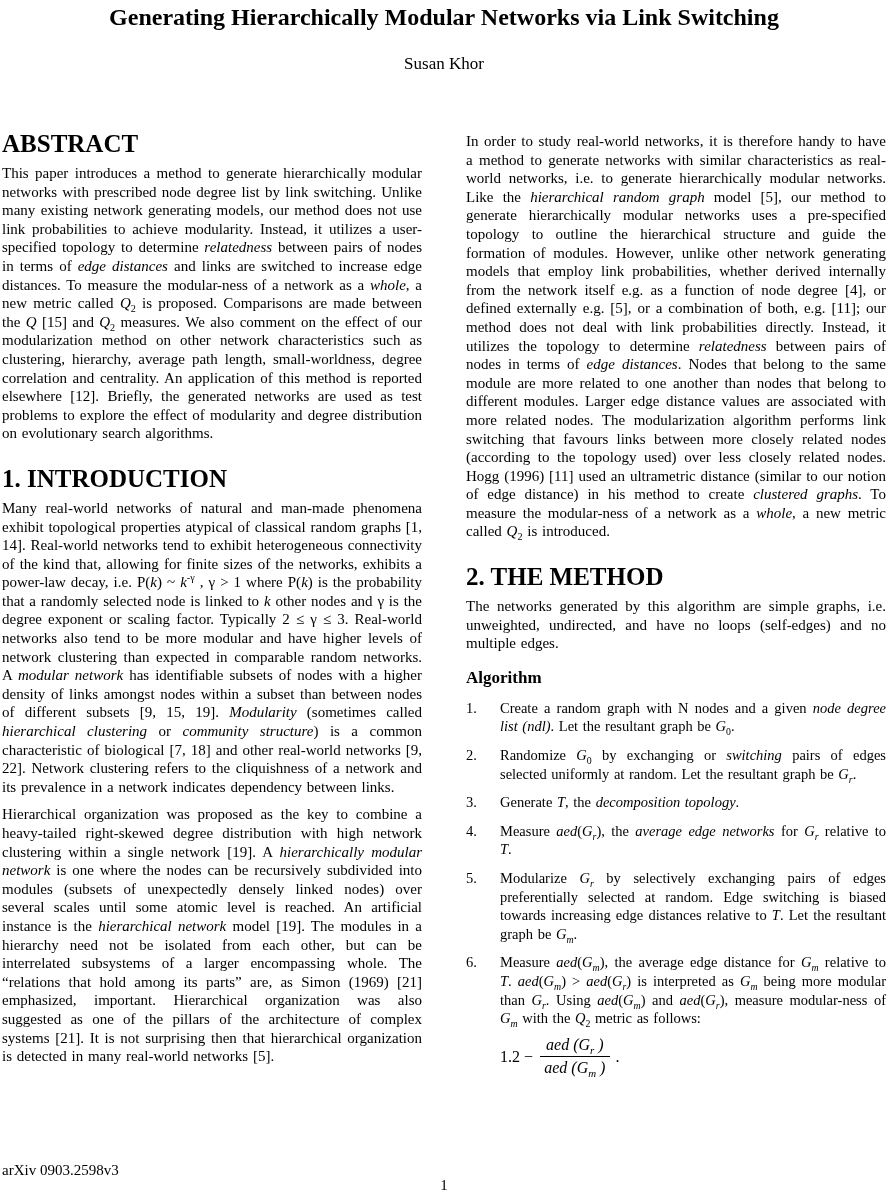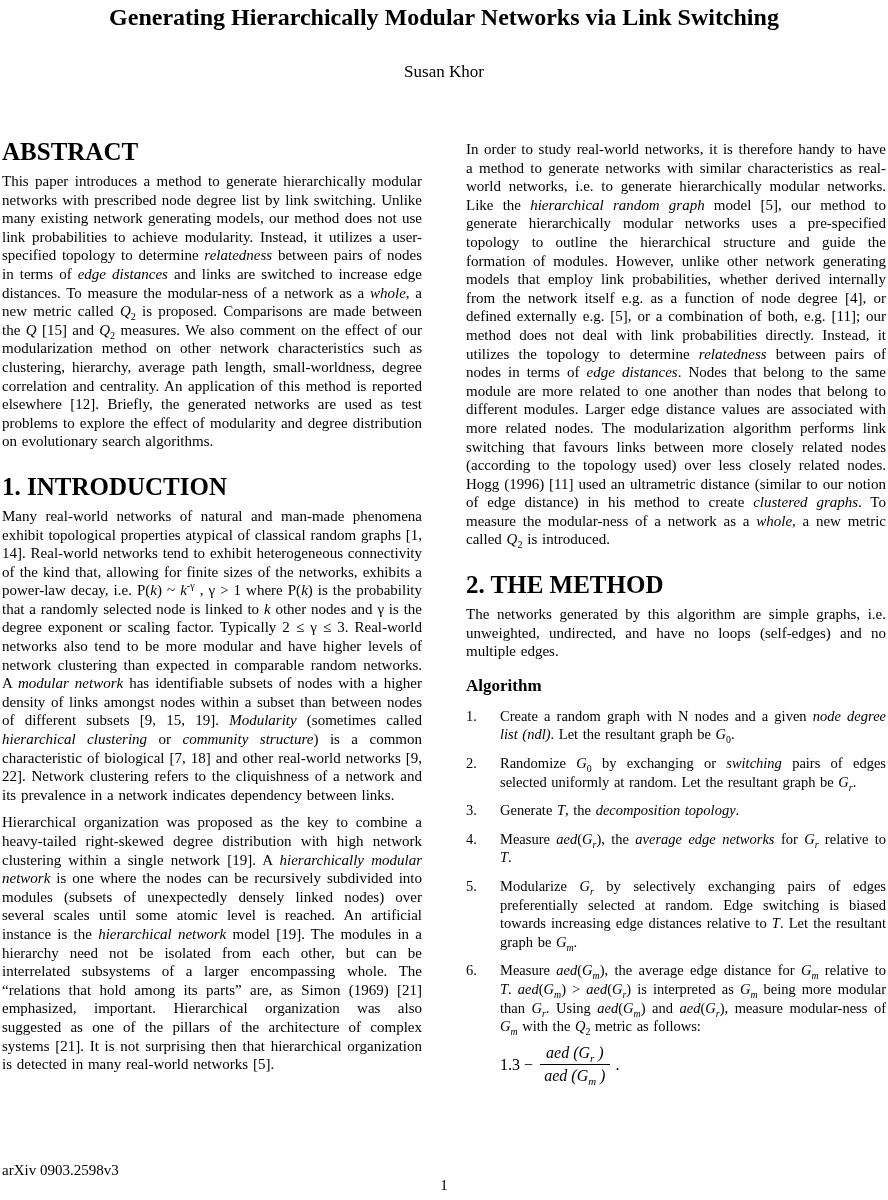--- a/index.html
+++ b/index.html
@@ -6,21 +6,21 @@
   body {
     width: 888px; height: 1200px;
     font-family: "Liberation Serif", serif;
     color: #000; position: relative; overflow: hidden;
   }
   .page { position: relative; width: 888px; height: 1200px; }
   .title {
     text-align: center; font-weight: bold; font-size: 24px;
     line-height: 30px; padding-top: 2px; margin: 0;
   }
-  .author { text-align: center; font-size: 17px; margin-top: 30px; }
+  .author { text-align: center; font-size: 17px; margin-top: 22px; }
   .columns {
     display: flex; margin-top: 58px; padding: 0 2px;
     column-gap: 44px;
   }
   .col { width: 420px; }
   .sec-heading {
     font-weight: bold; font-size: 25px; line-height: 24px;
     margin: 24px 0 0 0;
   }
   .sec-heading.first { margin-top: 0; }
@@ -112,21 +112,21 @@
           </div>
           <div class="step">
             <span class="step-num">5.</span>
             <span class="step-body">Modularize <i>G<sub>r</sub></i> by selectively exchanging pairs of edges preferentially selected at random. Edge switching is biased towards increasing edge distances relative to <i>T</i>. Let the resultant graph be <i>G<sub>m</sub></i>.</span>
           </div>
           <div class="step">
             <span class="step-num">6.</span>
             <span class="step-body">
               <span>Measure <i>aed</i>(<i>G<sub>m</sub></i>), the average edge distance for <i>G<sub>m</sub></i> relative to <i>T</i>. <i>aed</i>(<i>G<sub>m</sub></i>) &gt; <i>aed</i>(<i>G<sub>r</sub></i>) is interpreted as <i>G<sub>m</sub></i> being more modular than <i>G<sub>r</sub></i>. Using <i>aed</i>(<i>G<sub>m</sub></i>) and <i>aed</i>(<i>G<sub>r</sub></i>), measure modular-ness of <i>G<sub>m</sub></i> with the <i>Q</i><sub>2</sub> metric as follows:</span>
               <span class="formula">
-                <span class="prefix">1.3 −</span>
+                <span class="prefix">1.2 −</span>
                 <span class="frac">
                   <span class="num">aed (G<sub>r</sub> )</span>
                   <span class="den">aed (G<sub>m</sub> )</span>
                 </span>
                 <span class="suffix">.</span>
               </span>
             </span>
           </div>
         </div>
       </div>

